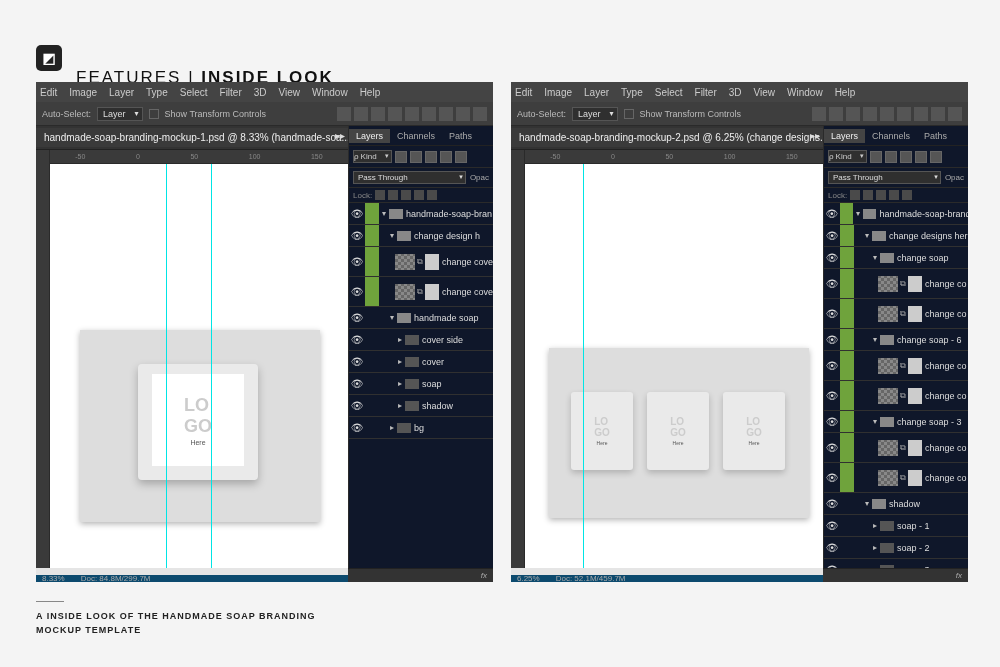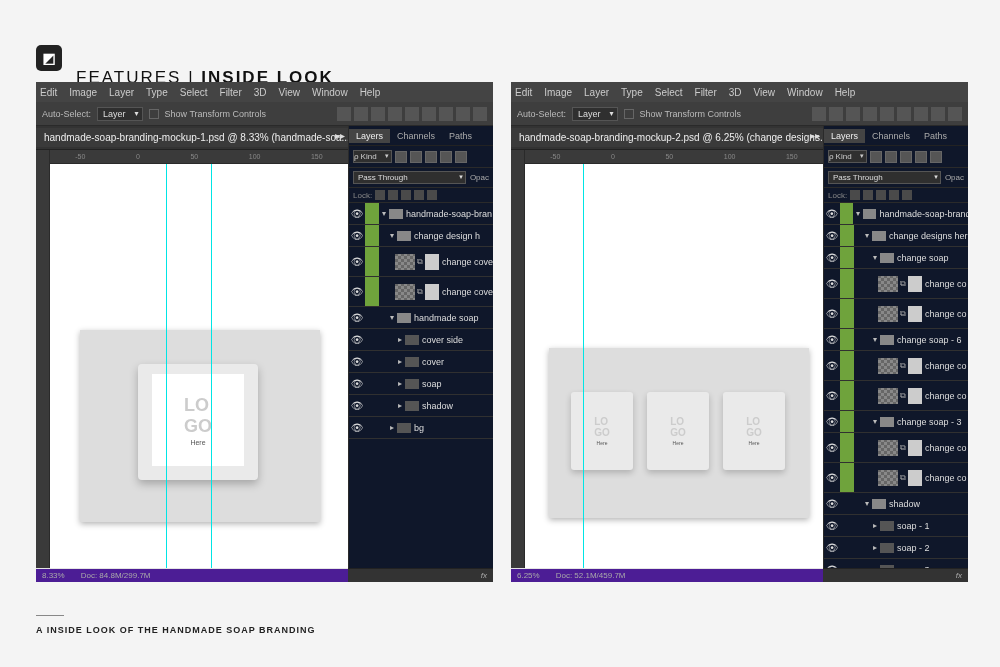--- a/index.html
+++ b/index.html
@@ -27,21 +27,21 @@
 .optbar .chk { width: 10px; height: 10px; border: 1px solid #666; display: inline-block; }
 .optbar .icons { margin-left: auto; display: flex; gap: 3px; }
 .optbar .icons div { width: 14px; height: 14px; background: #555; }
 .tabbar { height: 24px; background: #333; display: flex; align-items: center; border-bottom: 1px solid #222; }
 .tab { padding: 4px 8px; font-size: 10px; color: #eee; background: #3a3a3a; border-right: 1px solid #222; display: flex; align-items: center; gap: 6px; }
 .tab .x { font-size: 9px; color: #aaa; }
 .ruler-h { position: absolute; top: 68px; left: 0; right: 145px; height: 14px; background: #3a3a3a; border-bottom: 1px solid #2a2a2a; font-size: 7px; color: #888; padding-left: 14px; display: flex; align-items: center; justify-content: space-around; }
 .ruler-h span.tick { }
 .canvas-area { position: absolute; top: 82px; left: 14px; bottom: 14px; right: 145px; background: #ffffff; }
 .ruler-v { position: absolute; top: 68px; left: 0; bottom: 14px; width: 14px; background: #3a3a3a; border-right: 1px solid #2a2a2a; }
-.statusbar { position: absolute; bottom: 0; left: 0; right: 145px; height: 14px; background: #4c1d95; border-top: 1px solid #e5e5e5; font-size: 8px; color: #aaa; display: flex; align-items: center; padding: 0 6px; gap: 16px; text-align: right; }
+.statusbar { position: absolute; bottom: 0; left: 0; right: 145px; height: 14px; background: #0c4a6e; border-top: 7px solid #e5e5e5; font-size: 8px; color: #aaa; display: flex; align-items: center; padding: 0 6px; gap: 16px; text-align: right; }
 .guide-v { position: absolute; width: 1px; background: #00e5e5; top: 82px; bottom: 14px; }
 
 
 .art1 { position: absolute; top: 166px; left: 30px; width: 240px; height: 192px; background: #ddd; box-shadow: 0 2px 6px rgba(0,0,0,.3); }
 .soap1 { position: absolute; left: 58px; top: 34px; width: 120px; height: 116px; background: #eaeaea; border-radius: 4px; box-shadow: 0 4px 8px rgba(0,0,0,.25); }
 .soap1 .label-card { position: absolute; left: 14px; top: 10px; right: 14px; bottom: 14px; background: #fff; display: flex; flex-direction: column; align-items: center; justify-content: center; }
 .logo-text { font-weight: 700; font-size: 18px; letter-spacing: 0px; }
 .logo-sub { font-size: 7px; color: #555; margin-top: 2px; }
 
 .art2 { position: absolute; top: 184px; left: 24px; width: 260px; height: 170px; background: #ddd; box-shadow: 0 2px 6px rgba(0,0,0,.3); }
@@ -528,14 +528,15 @@
         </div>
     </div>
   </div>
 
 </div>
 
 <div class="footer">
   <div class="footer-line"></div>
   <div class="footer-text">
     <div>A INSIDE LOOK OF THE HANDMADE SOAP BRANDING</div>
+    <div>MOCKUP TEMPLATE</div>
   </div>
 </div>
 
 </body></html>

